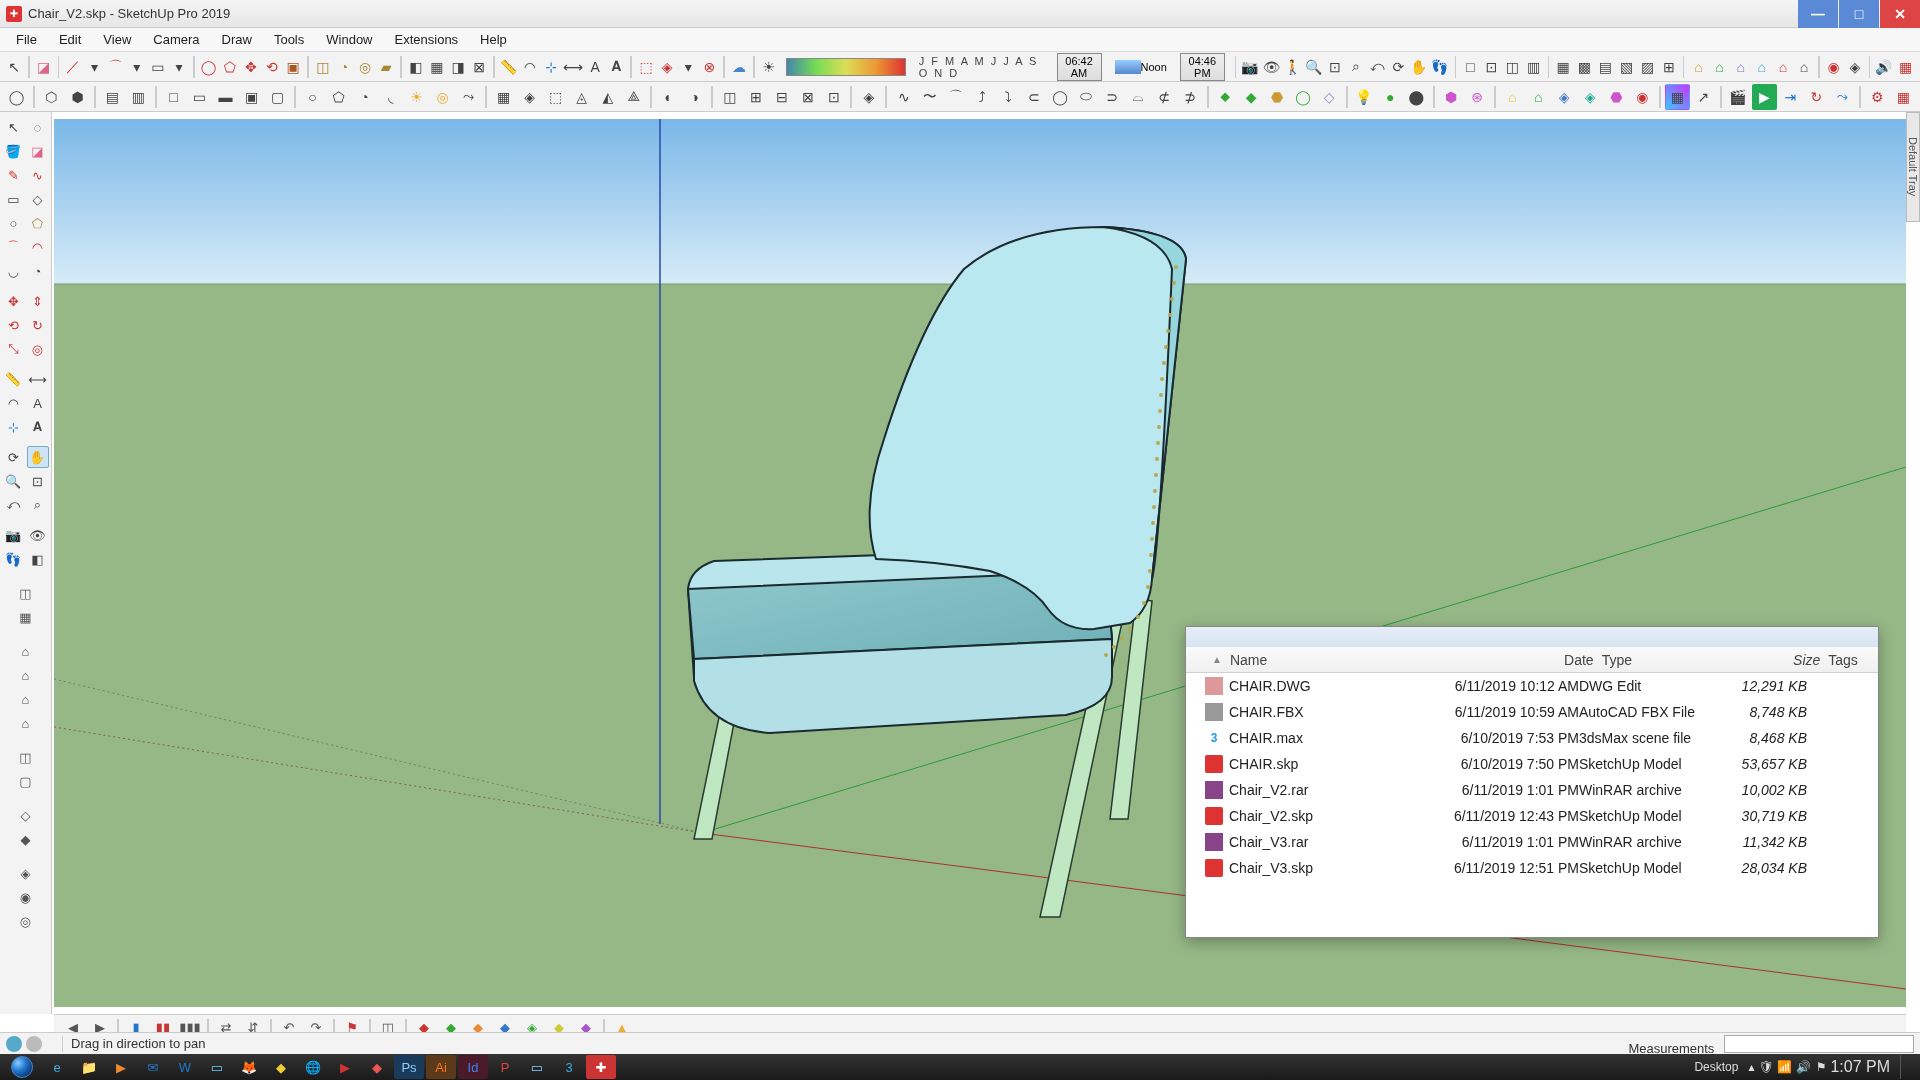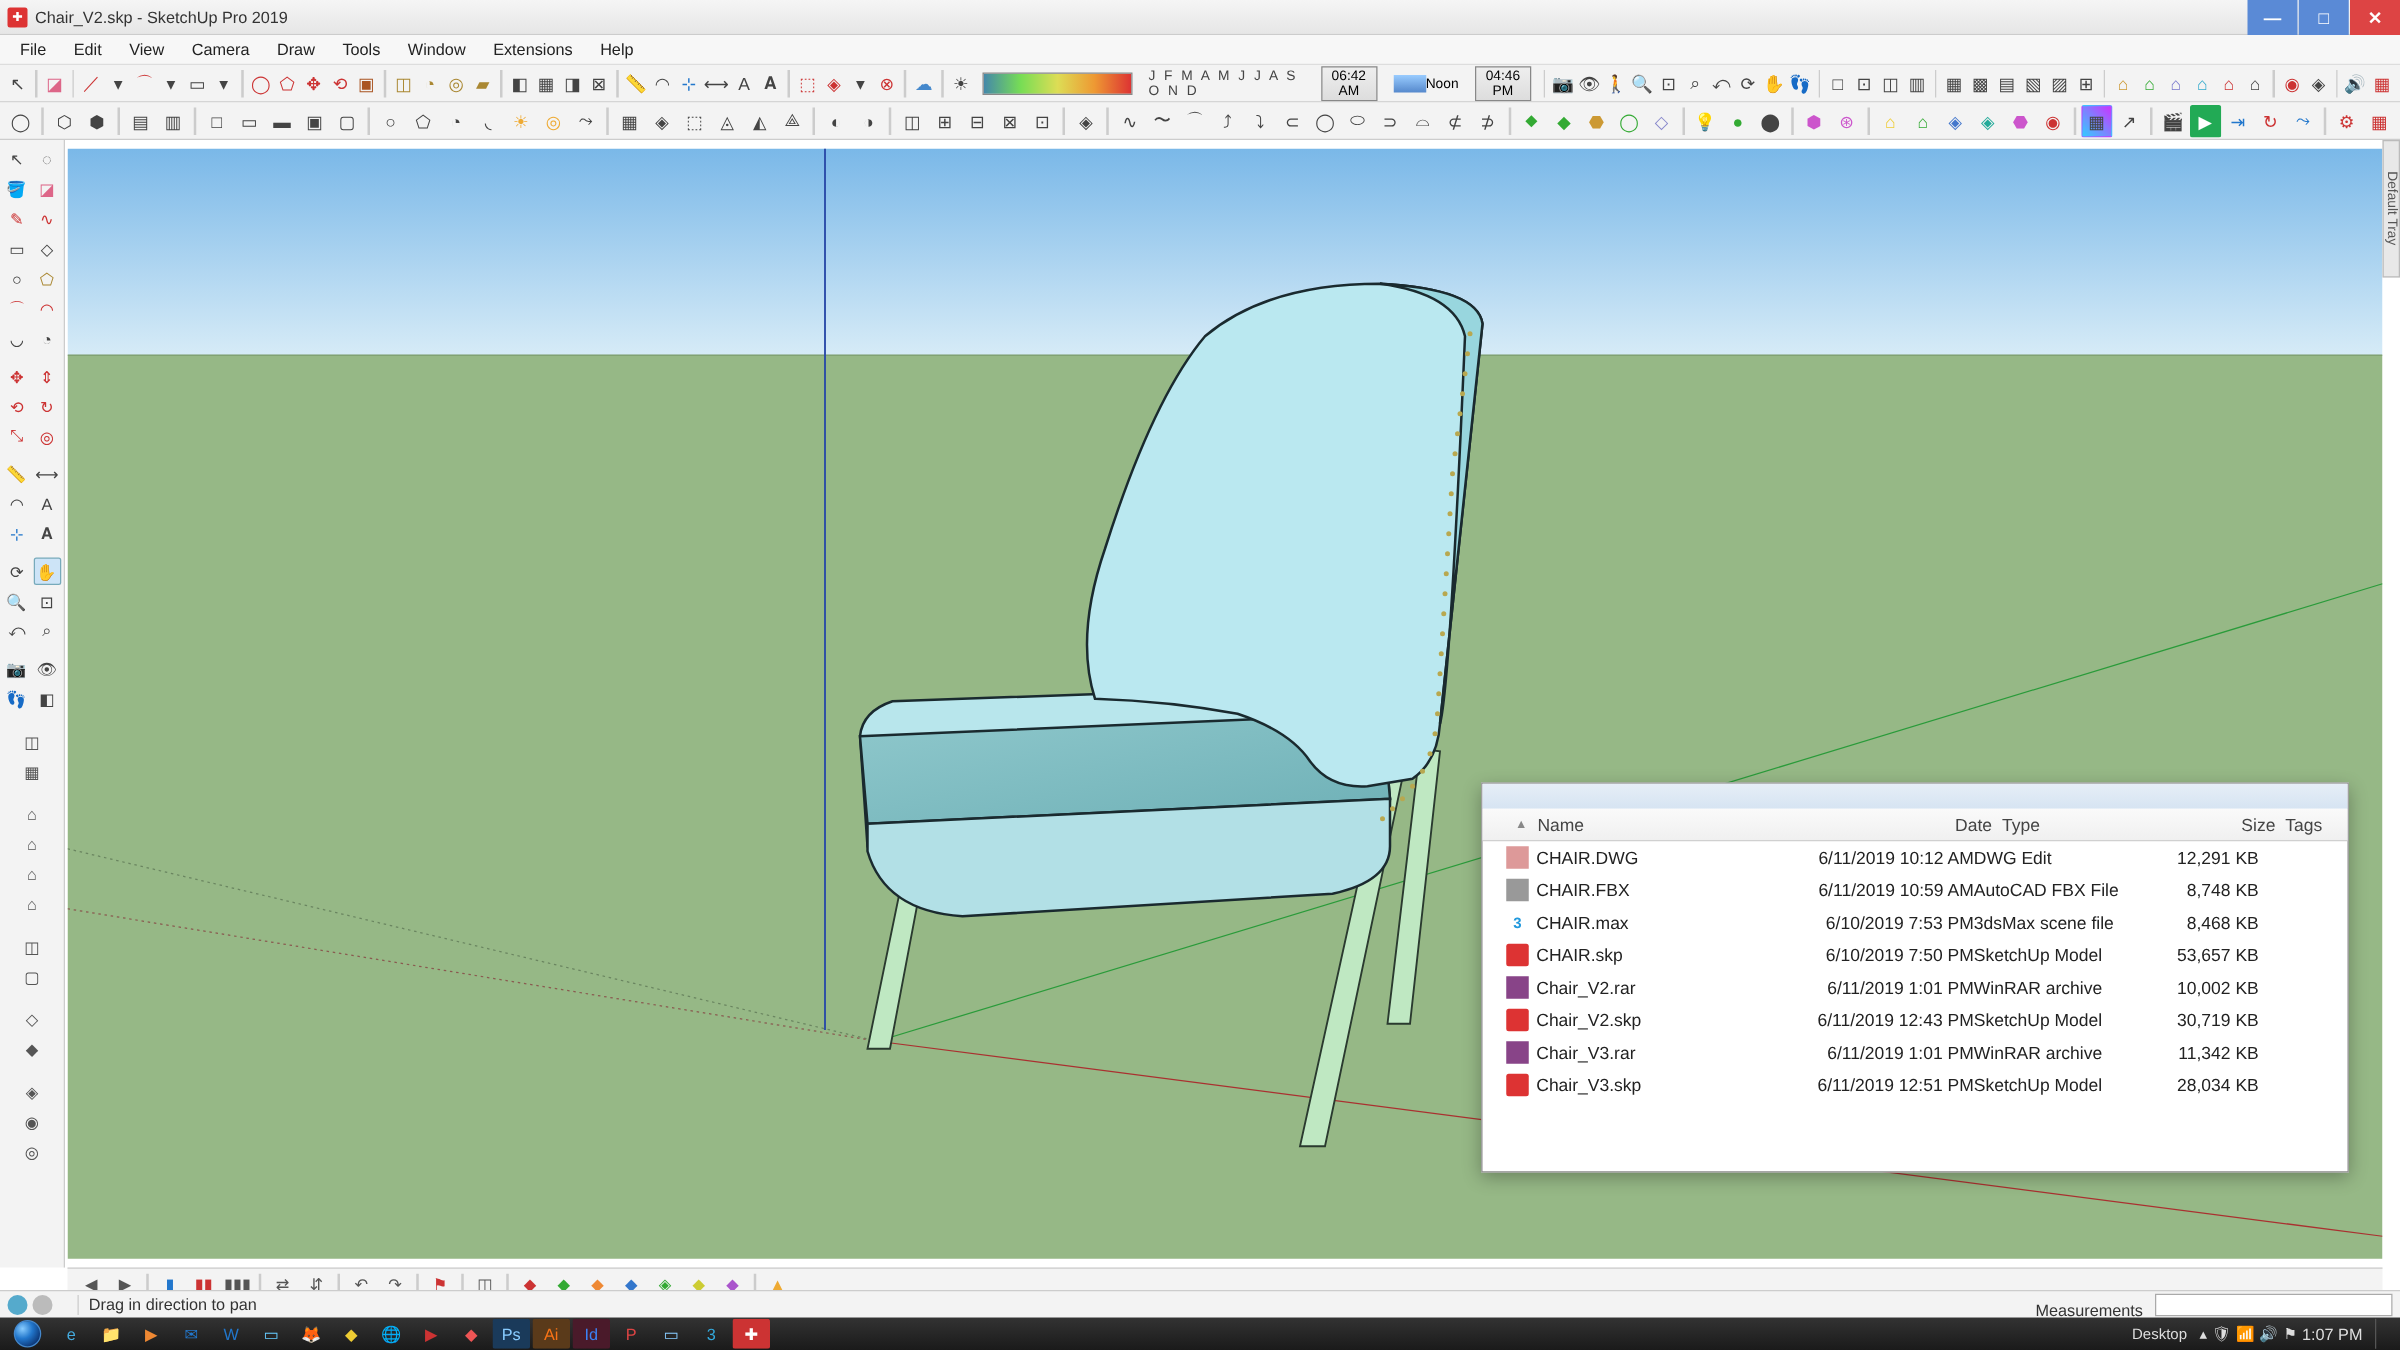--- a/index.html
+++ b/index.html
@@ -52,21 +52,21 @@
 .explorer .ex-toolbar .exbtn { cursor:pointer; padding:2px 6px;}
 .explorer .header { display:flex; height:26px; border-bottom:1px solid #d0d0d0; background:linear-gradient(#fafafa,#f0f0f0); align-items:center; padding-left:26px; font-size:14px; color:#444;}
 .explorer .header .col { padding:0 4px;}
 .explorer .header .arrow-up { font-size:10px; color:#888; margin-right:4px;}
 .explorer .files { overflow:auto;}
 .explorer .file-row { display:flex; align-items:center; height:26px; padding-left:19px; font-size:14px; color:#222;}
 .explorer .file-row .ficon { width:18px; height:18px; margin-right:6px; display:inline-flex; align-items:center; justify-content:center; font-size:12px;}
 .col-name { width:178px; display:flex; align-items:center;}
 .col-date { width:196px;text-align:right;}
 .col-type { width:142px;}
-.col-size { width:86px; text-align:right;}
+.col-size { width:86px; text-align:right;font-style:italic;}
 .col-tags { width:54px;}
 
 
 .bottom-toolbar { position:absolute; left:54px; right:14px; bottom:40px; height:26px; background:#f3f3f3; border-top:1px solid #ccc; display:flex; align-items:center; padding:0 6px; gap:1px;}
 .bottom-toolbar .tb { width:26px; height:22px; display:flex; align-items:center; justify-content:center; font-size:13px; color:#555; cursor:pointer; border:1px solid transparent;}
 .bottom-toolbar .sep { width:2px; height:18px; background:#ccc; margin:0 3px;}
 
 
 .statusbar { position:absolute; left:0; right:0; bottom:26px; height:22px; background:#f3f3f3; border-top:1px solid #ccc; display:flex; align-items:center; padding:0 6px; font-size:13px; color:#333;}
 .statusbar .circle1 { width:16px; height:16px; border-radius:50%; background:#5ac; margin-right:4px;}
@@ -75,21 +75,21 @@
 .statusbar .measurements { position:absolute; right:6px; top:2px;}
 .statusbar .mlabel { font-size:13px; color:#333; margin-right:6px;}
 .statusbar .mbox { width:190px; height:18px; border:1px solid #aaa; background:#fff; display:inline-block;}
 
 
 .taskbar { position:absolute; left:0; right:0; bottom:0; height:26px; background:linear-gradient(#333,#1a1a1a); display:flex; align-items:center; padding:0 4px; gap:2px;}
 .taskbar .start { width:36px; height:24px; display:flex; align-items:center; justify-content:center;}
 .taskbar .start .orb { width:22px; height:22px; border-radius:50%; background:radial-gradient(circle at 30% 30%, #8cf, #27c 40%, #014 100%); border:1px solid #48c;}
 .taskbar .titem { width:30px; height:24px; border:1px solid transparent; display:flex; align-items:center; justify-content:center; font-size:13px; cursor:pointer; color:#ddd; border-radius:2px;}
 .taskbar .tray { margin-left:auto; display:flex; align-items:center; gap:4px; color:#ddd; font-size:12px; padding-right:6px;}
-.taskbar .tray .clock { text-align:right; font-size:13px;}
+.taskbar .tray .clock { text-align:right; font-size:16px;}
 .taskbar .tray .desktop-btn {font-size:12px; color:#ddd; margin-right:6px;}
 .taskbar .tray .show-desk { width:10px; height:24px; border-left:1px solid #555; margin-left:6px;}
 
 .icon-dwg{background:#d99; width:14px;height:14px;}
 .icon-fbx{background:#999; width:14px;height:14px;}
 .icon-max{color:#29d;font-weight:bold;}
 .icon-skp{background:#d33; width:14px;height:14px; border-radius:2px;}
 .icon-rar{background:#848; width:14px;height:14px;}
 </style>
 </head>

